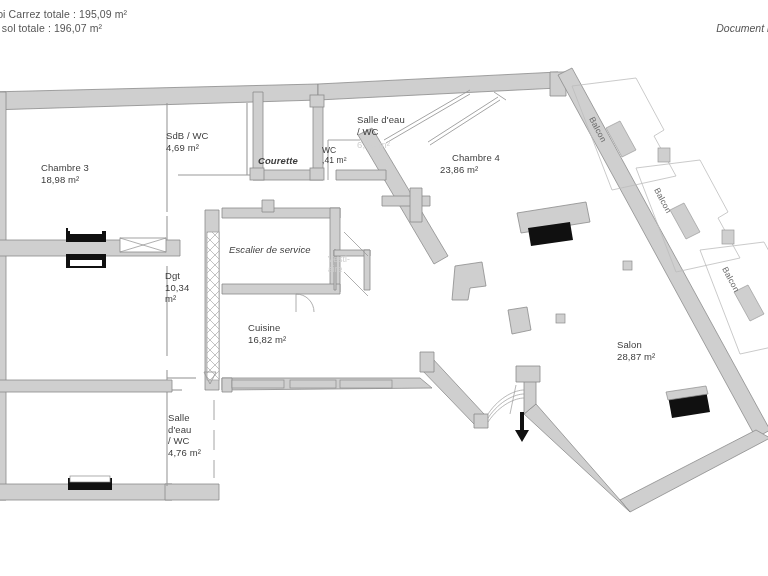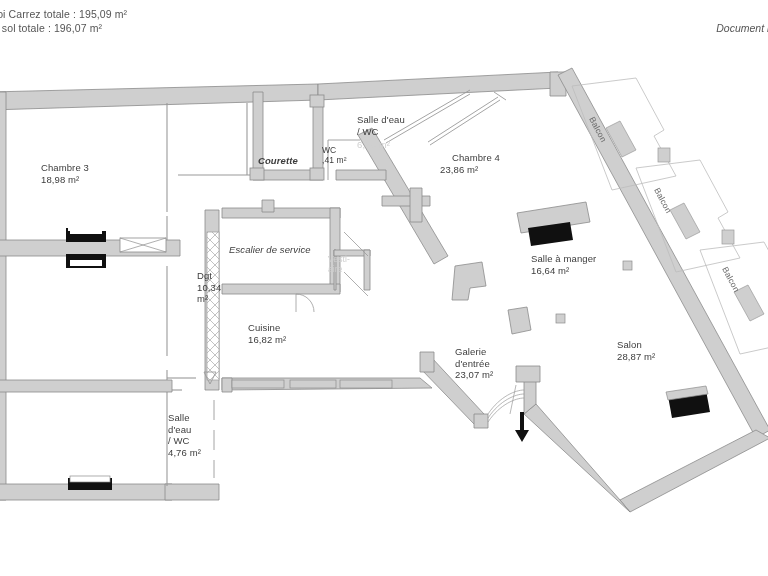--- a/index.html
+++ b/index.html
@@ -279,37 +279,34 @@
   <div class="balcon-label" style="left:596px; top:115px; transform: rotate(62deg); transform-origin: left top;">Balcon</div>
   <div class="balcon-label" style="left:661px; top:186px; transform: rotate(62deg); transform-origin: left top;">Balcon</div>
   <div class="balcon-label" style="left:729px; top:265px; transform: rotate(62deg); transform-origin: left top;">Balcon</div>
 
   <div class="room-label" style="left:41px; top:162px; width:90px;">Chambre 3
 18,98 m²</div>
   <div class="room-label" style="left:168px; top:412px; width:46px;">Salle
 d'eau
 / WC
 4,76 m²</div>
+  <div class="room-label" style="left:166px; top:130px; width:80px;">SdB / WC
+4,69 m²</div>
   <div class="room-label italic" style="left:258px; top:135px; width:62px;">Courette</div>
   <div class="room-label tiny" style="left:322px; top:145px; width:36px;">WC
 ,41 m²</div>
   <div class="room-label" style="left:357px; top:114px; width:70px;">Salle d'eau
 / WC</div>
   <div class="room-label faded" style="left:357px; top:139px; width:70px;">6,66 m²</div>
   <div class="room-label" style="left:452px; top:152px; width:80px;">Chambre 4</div>
   <div class="room-label" style="left:440px; top:164px; width:80px;">23,86 m²</div>
   <div class="room-label service" style="left:229px; top:244px; width:96px;">Escalier de service</div>
   <div class="room-label tiny faded" style="left:328px; top:254px; width:30px;">Vesti-
 aire</div>
-  <div class="room-label" style="left:165px; top:270px; width:30px;margin-left:32px;">Dgt
+  <div class="room-label" style="left:165px; top:270px; width:30px;">Dgt
 10,34
 m²</div>
   <div class="room-label" style="left:248px; top:322px; width:70px;">Cuisine
 16,82 m²</div>
-  <div class="room-label" style="left:531px; top:253px; width:92px;">Salle à manger
-16,64 m²</div>
-  <div class="room-label" style="left:455px; top:346px; width:58px;">Galerie
-d'entrée
-23,07 m²</div>
   <div class="room-label" style="left:617px; top:339px; width:60px;">Salon
 28,87 m²</div>
 
 </div>
 
 </body></html>

